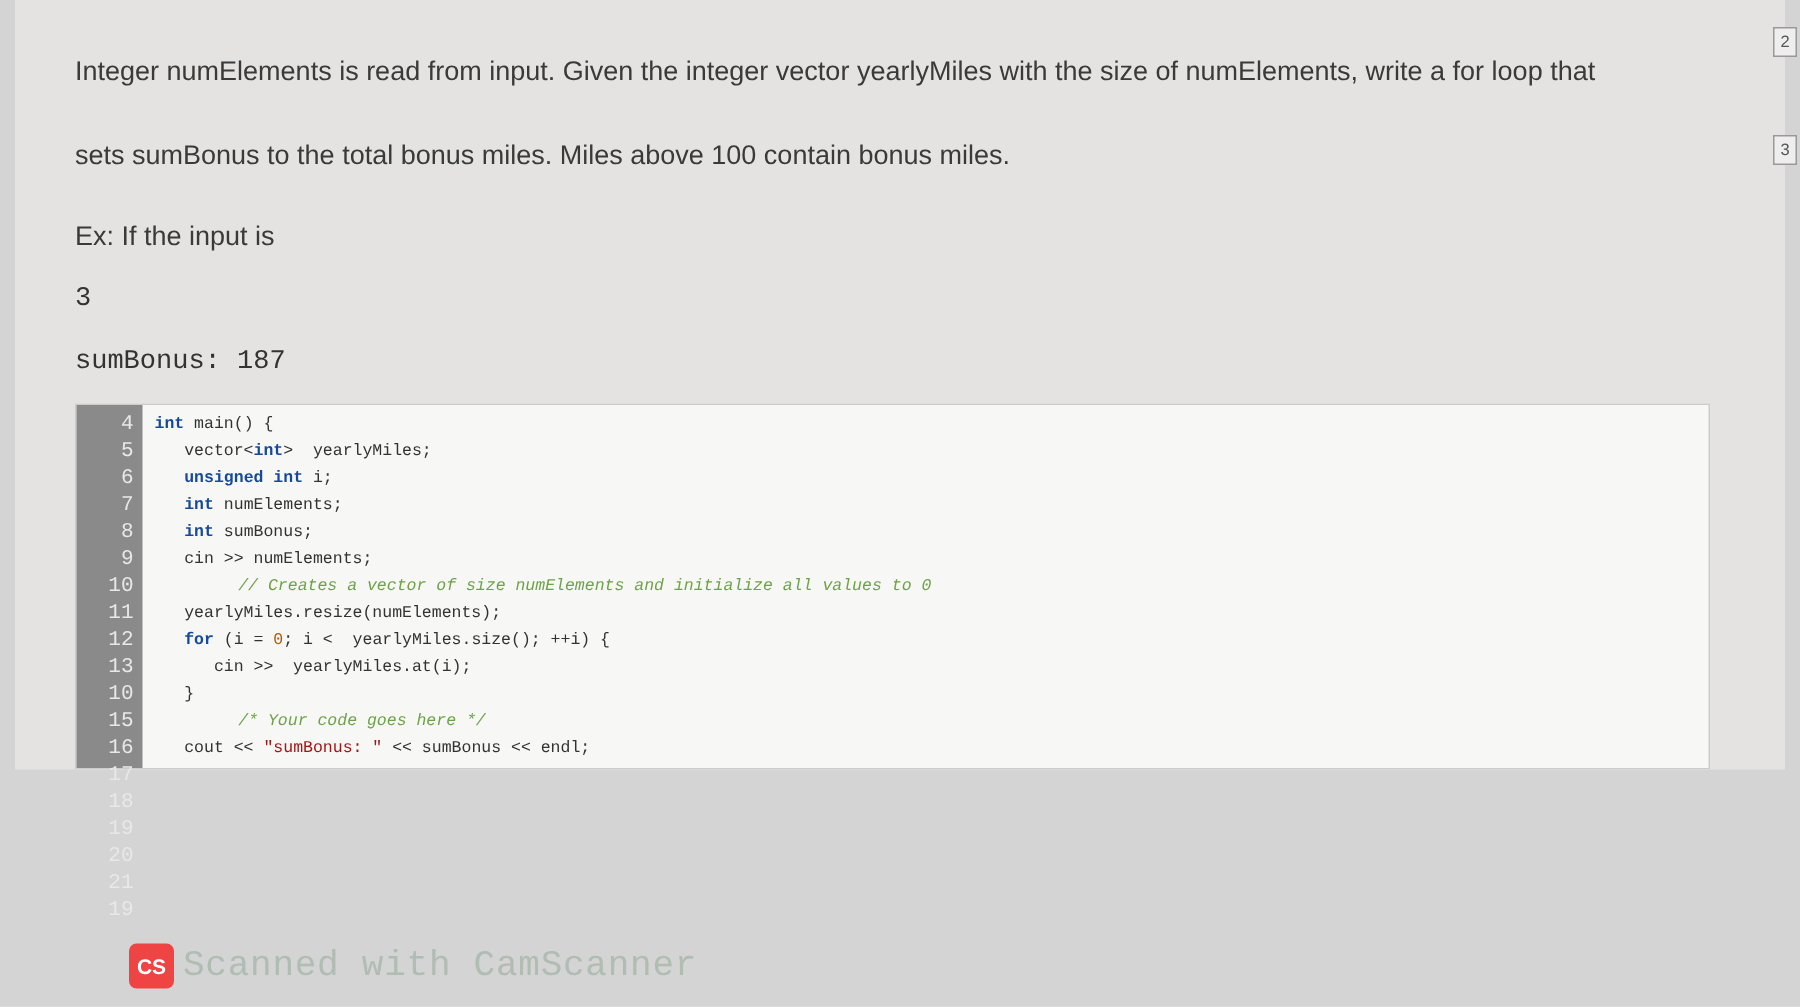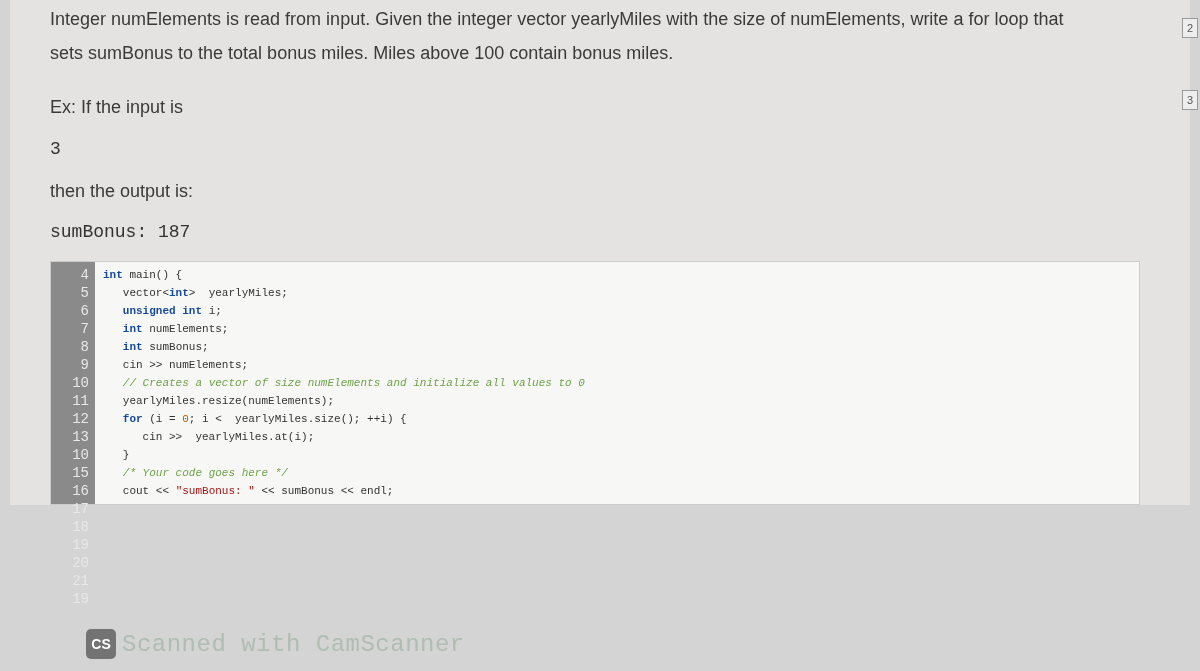--- a/index.html
+++ b/index.html
@@ -10,21 +10,21 @@
     position:relative;
     overflow:hidden;
   }
   .page {
     width:1180px;
     margin-left:10px;
     padding:6px 40px 0 40px;
     color:#333;
     background:#e4e3e2;
   }
-  .problem p { font-size:18px; line-height:1.55; color:#3a3a3a; margin-bottom:6px; }
+  .problem p { font-size:18px; line-height:1.55; color:#3a3a3a; margin-bottom:6px;margin-top:28px; }
   .problem .ex { margin-top:26px; }
   .problem .mono { font-family:"Courier New",monospace; font-size:18px; color:#333; margin:14px 0; }
   .code-block {
     margin-top:10px;
     width:1090px;
     background:#f7f7f5;
     border:1px solid #ccc;
     position:relative;
     font-family:"Courier New",monospace;
   }
@@ -42,32 +42,32 @@
   .code {
     margin-left:44px;
     padding:4px 8px;
     font-size:11px;
     line-height:18px;
     white-space:pre;
     color:#333;
   }
   .kw   { color:#16499c; font-weight:bold; }
   .type { color:#16499c; font-weight:bold; }
-  .cmnt { color:#6ea24a; font-style:italic; }
+  .cmnt { color:#6ea24a; font-style:italic;margin-left:36px; }
   .num  { color:#b05c00; }
   .str  { color:#a41515; }
   .watermark {
     position:absolute;
     left:86px; bottom:12px;
     display:flex; align-items:center;
     pointer-events:none;
   }
   .cslogo {
     width:30px; height:30px;
-    background:#737373;
+    background:#ef4444;
     border-radius:5px;
     color:#fff; font-weight:bold;
     font-size:14px;
     display:flex; align-items:center; justify-content:center;
     font-family:Arial,sans-serif;
   }
   .wmtext {
     margin-left:6px;
     font-size:24px;
     color:rgba(100,140,110,0.32);
@@ -90,21 +90,20 @@
 </style>
 </head>
 <body>
 
 <div class="page">
   <div class="problem">
     <p>Integer numElements is read from input. Given the integer vector yearlyMiles with the size of numElements, write a for loop that</p>
     <p>sets sumBonus to the total bonus miles. Miles above 100 contain bonus miles.</p>
     <p class="ex">Ex: If the input is</p>
     <p class="mono">3</p>
-    <p>then the output is:</p>
     <p class="mono">sumBonus: 187</p>
   </div>
 
   <div class="code-block">
     <div class="gutter" id="gutter">
         <div>4</div>
         <div>5</div>
         <div>6</div>
         <div>7</div>
         <div>8</div>

